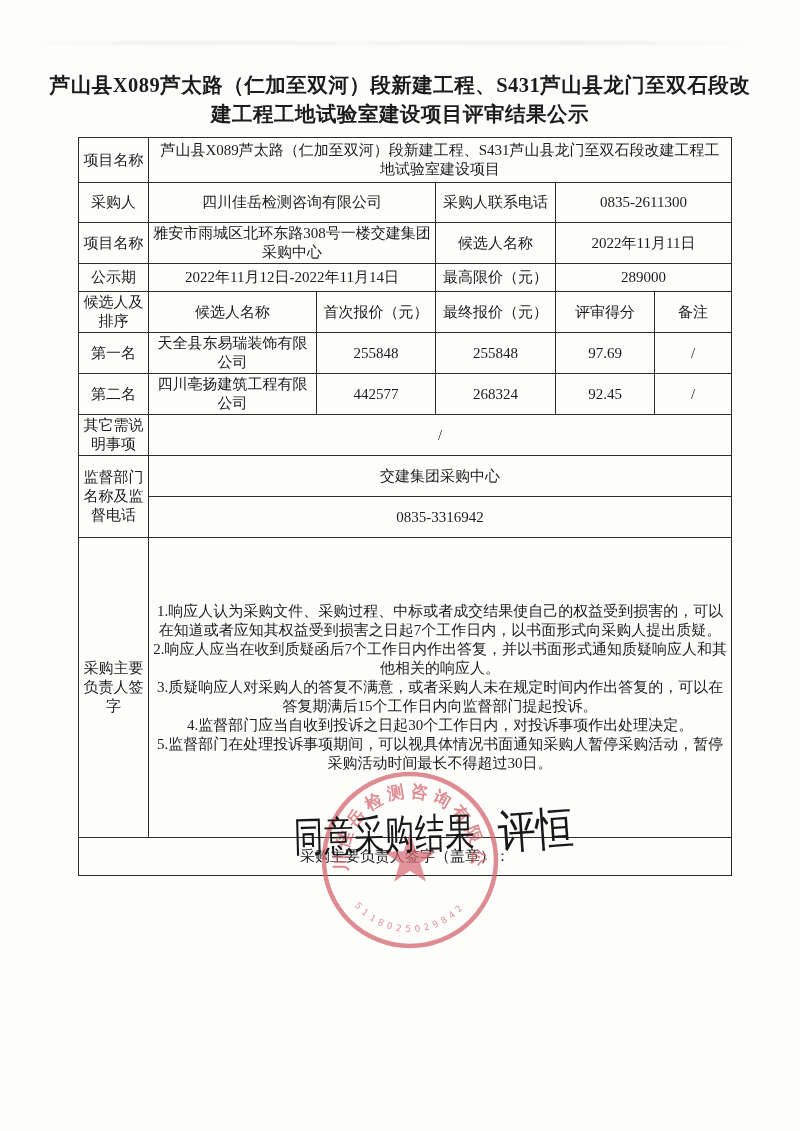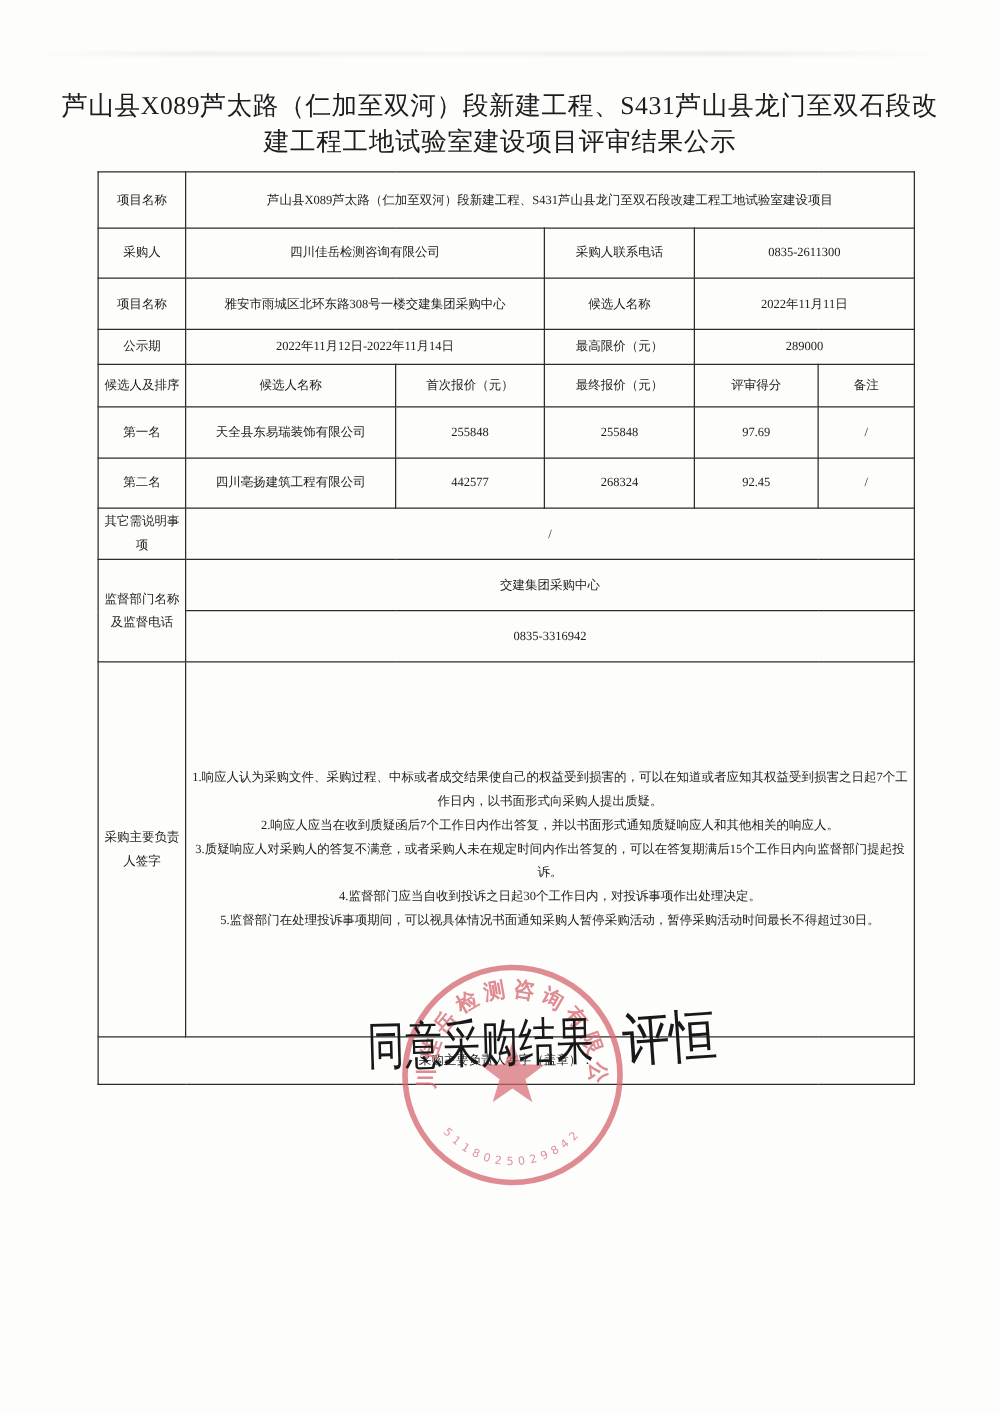--- a/index.html
+++ b/index.html
@@ -10,26 +10,26 @@
   }
   
   .smudge {
     position:absolute; top:41px; left:25px; width:735px; height:4px;
     background:linear-gradient(90deg, rgba(0,0,0,0) 0%, rgba(0,0,0,0.05) 18%,
       rgba(0,0,0,0.03) 45%, rgba(0,0,0,0.06) 75%, rgba(0,0,0,0) 100%);
     filter:blur(1px);
   }
   .title {
     position:absolute; top:71px; left:45px; width:710px;
-    text-align:center; font-size:20.5px; font-weight:normal;
+    text-align:center; font-size:20.5px; font-weight:bold;
     line-height:29px; letter-spacing:0.5px;
   }
   table.doc {
     position:absolute; top:137px; left:78px; width:653px;
-    border-collapse:collapse; table-layout:fixed; font-size:10px;
+    border-collapse:collapse; table-layout:fixed; font-size:15px;
   }
   table.doc td {
     border:1.6px solid #2e2c2a; padding:1px 4px;
     text-align:center; vertical-align:middle; line-height:19px;
     overflow:hidden;
   }
   td.notes {
     text-align:left; white-space:pre-line; line-height:21px;
     padding:4px 6px 4px 7px;
   }

